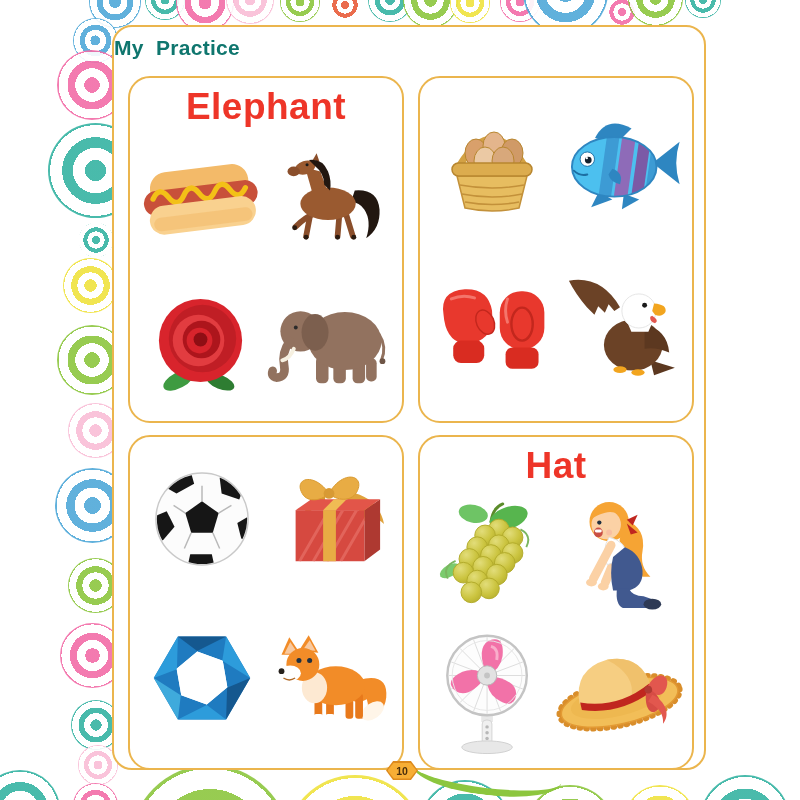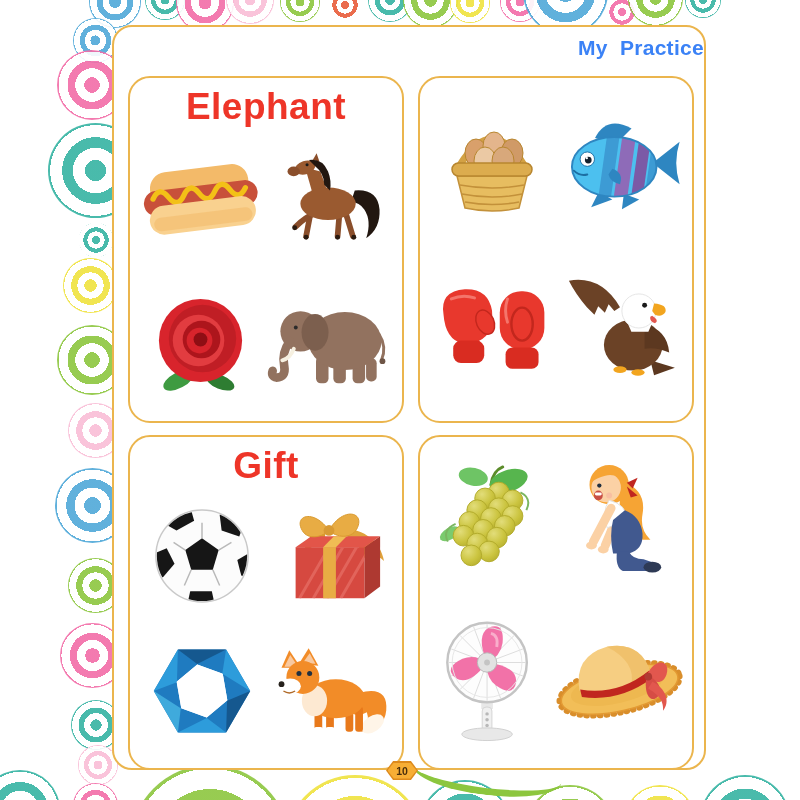--- a/index.html
+++ b/index.html
@@ -8,21 +8,21 @@
   
   .bg{position:absolute;inset:0;z-index:0;}
   .sw{position:absolute;border-radius:50%;
       background:repeating-radial-gradient(circle, var(--c) 0 var(--t,5px), #fff var(--t,5px) calc(var(--t,5px)*2.15));
       opacity:.9;}
   .swoosh{position:absolute;left:412px;top:752px;width:150px;height:36px;border-radius:50%;
           border-bottom:7px solid #8CC63E;transform:rotate(7deg);z-index:0;}
   
   .page{position:absolute;left:112px;top:25px;width:594px;height:745px;background:#fff;
         border:2px solid #EBB54D;border-radius:20px;z-index:1;box-sizing:border-box;}
-  .page-title{margin-top:9px;text-align:right;font-size:21px;font-weight:bold;color:#3b82f6;
+  .page-title{margin-top:9px;text-align:left;font-size:21px;font-weight:bold;color:#0f766e;
               letter-spacing:.3px;word-spacing:6px;}
   .page-instruction{margin-top:3px;text-align:center;font-size:15.5px;color:#3F3F3F;letter-spacing:.2px;}
   .cards{position:absolute;left:14px;top:49px;width:566px;height:694px;
          display:grid;grid-template-columns:1fr 1fr;grid-template-rows:347px 1fr;
          column-gap:14px;row-gap:12px;}
   .card{border:2px solid #EBB54D;border-radius:22px;background:#fff;box-sizing:border-box;
         display:flex;flex-direction:column;}
   .card-label{margin:8px 0 0;text-align:center;font-size:37px;font-weight:bold;color:#EE3528;
               letter-spacing:.5px;}
   .imgs{flex:1;display:grid;grid-template-columns:1fr 1fr;grid-template-rows:1fr 1fr;
@@ -229,21 +229,20 @@
               <g fill="#F2A51F">
                   <ellipse cx="66" cy="100" rx="7" ry="3.5"></ellipse>
                   <ellipse cx="85" cy="103" rx="7" ry="3.5"></ellipse>
                 </g>
             </svg>
           </figure>
         </div>
       </section>
 
       <section class="card">
-        <h2 class="card-label">Gift</h2>
         <div class="imgs">
 
           <figure class="slot" aria-label="soccer ball">
             <svg width="102" height="102" viewBox="0 0 104 104">
               <circle cx="52" cy="52" r="47" fill="#FCFCFC" stroke="#C9C9C9" stroke-width="1.5"></circle>
               <clipPath id="sb">
                   <circle cx="52" cy="52" r="46"></circle>
                 </clipPath>
               <g clip-path="url(#sb)" fill="#161616">
                 <polygon points="52,34 69,46 63,66 41,66 35,46"></polygon>
@@ -319,20 +318,21 @@
               <circle cx="16" cy="43" r="3" fill="#26211c"></circle>
               <path d="M18 50 Q 24 54 30 50" stroke="#B06A28" stroke-width="1.5" fill="none"></path>
               <circle cx="34" cy="32" r="2.6" fill="#203040"></circle>
               <circle cx="45" cy="32" r="2.6" fill="#203040"></circle>
             </svg>
           </figure>
         </div>
       </section>
 
       <section class="card">
+        <h2 class="card-label">Hat</h2>
         <div class="imgs">
 
           <figure class="slot" aria-label="grapes">
             <svg width="110" height="120" viewBox="0 0 112 122">
               <defs>
                 <radialGradient id="gr" cx="0.35" cy="0.3" r="0.9">
                   <stop offset="0" stop-color="#E2DD7A"></stop>
                     <stop offset="0.55" stop-color="#CBC43F"></stop>
                     <stop offset="1" stop-color="#AFA82A"></stop>
                 </radialGradient>

